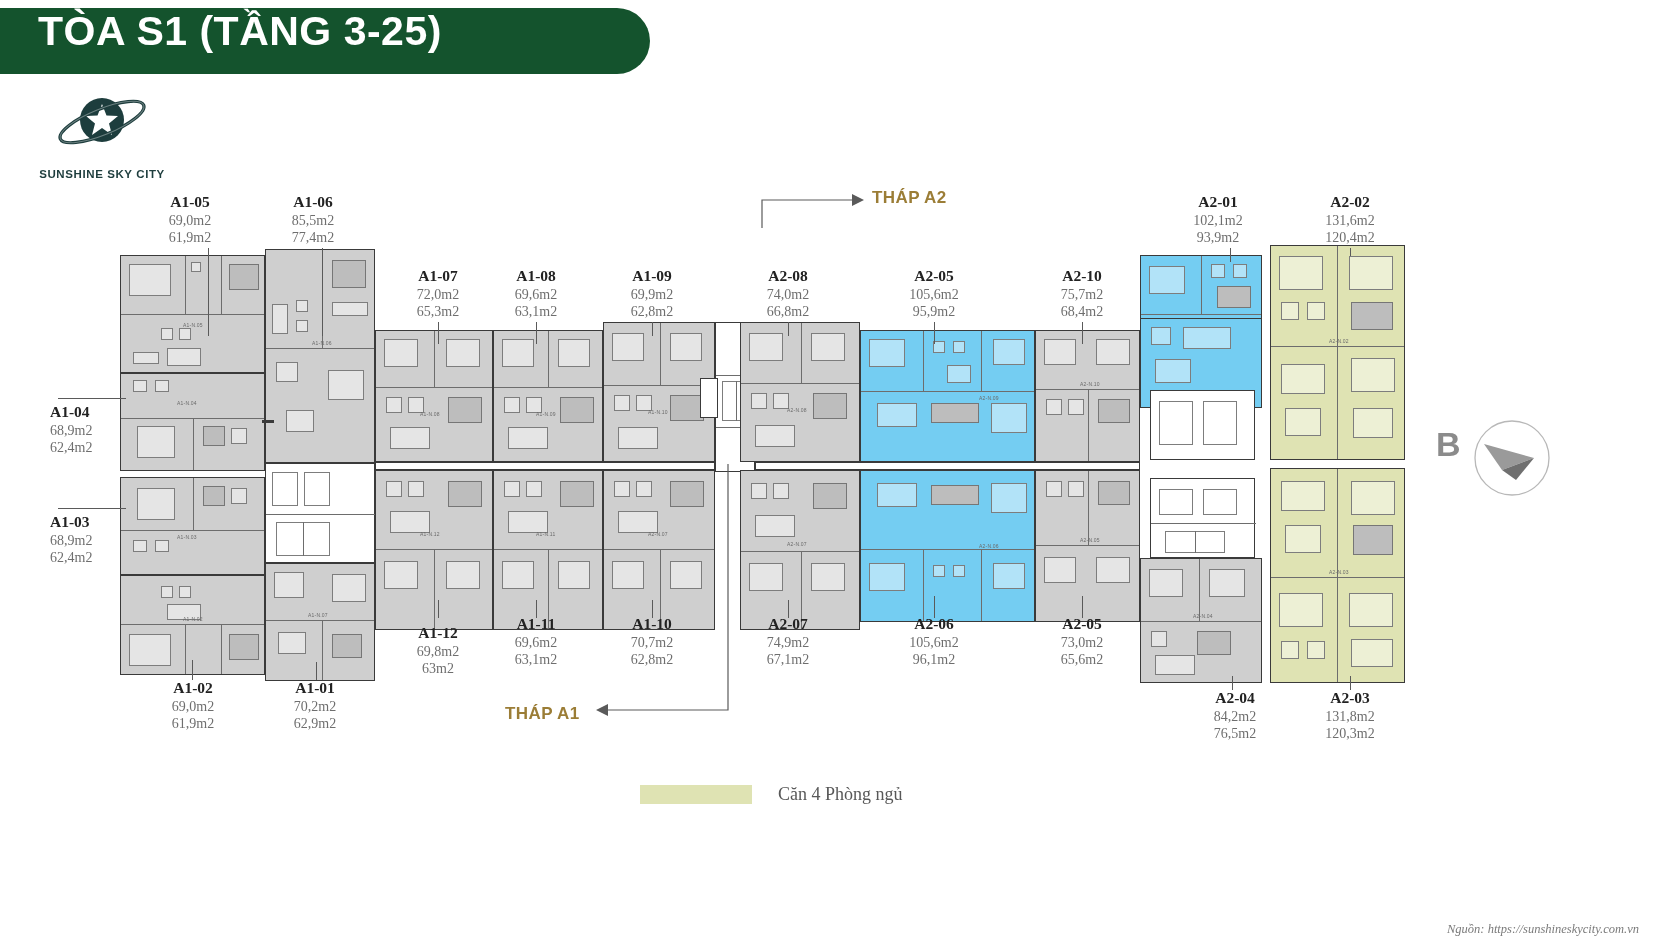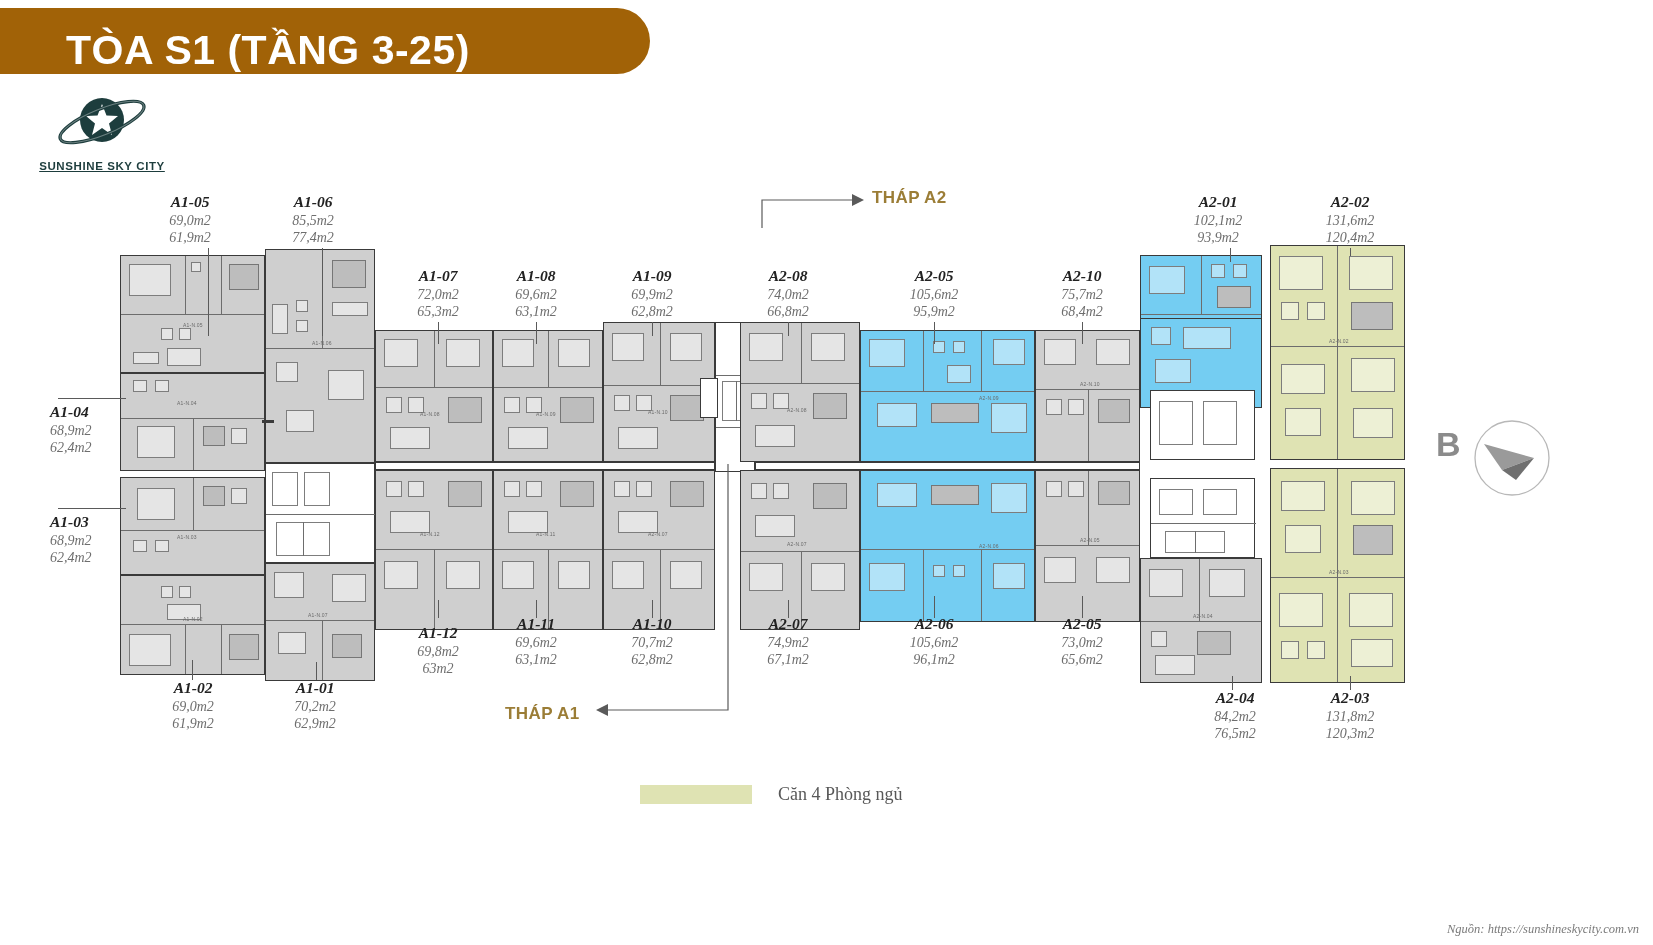--- a/index.html
+++ b/index.html
@@ -15,56 +15,55 @@
     height: 945px;
     background: #ffffff;
     overflow: hidden;
   }
 
   
   #title-banner {
     position: absolute;
     left: 0px; top: 8px;
     width: 650px; height: 66px;
-    background: #a16207;
+    background: #14532d;
     border-radius: 0 34px 34px 0;
     display: flex;
-    align-items: flex-end;
-    padding-left: 66px;
+    align-items: flex-start;
+    padding-left: 38px;
   }
   #title-banner .title-text {
     color: #ffffff;
     font-family: "Liberation Sans", sans-serif;
     font-weight: bold;
     font-size: 41px;
     letter-spacing: 0.5px;
     white-space: nowrap;
   }
 
   
   #logo-block {
     position: absolute;
     left: 22px; top: 92px;
     width: 160px;
     text-align: center;
   }
   #logo-mark { width: 110px; height: 62px; display:block; margin: 0 auto; }
   #logo-text {
-    margin-top: 6px;
+    margin-top: 14px;
     font-family: "Liberation Sans", sans-serif;
     font-size: 11.5px;
     font-weight: bold;
     letter-spacing: 0.6px;
     color: #1d3d3d;
     white-space: nowrap;
-    text-decoration: underline;
-  }
-
-  
-  .unit-label { position: absolute; white-space: nowrap; font-style: italic; }
+  }
+
+  
+  .unit-label { position: absolute; white-space: nowrap; }
   .unit-label .code {
     font-family: "Liberation Serif", serif;
     font-weight: bold;
     font-size: 15.5px;
     color: #222222;
     line-height: 1.28;
   }
   .unit-label .area {
     font-family: "Liberation Serif", serif;
     font-size: 14px;

